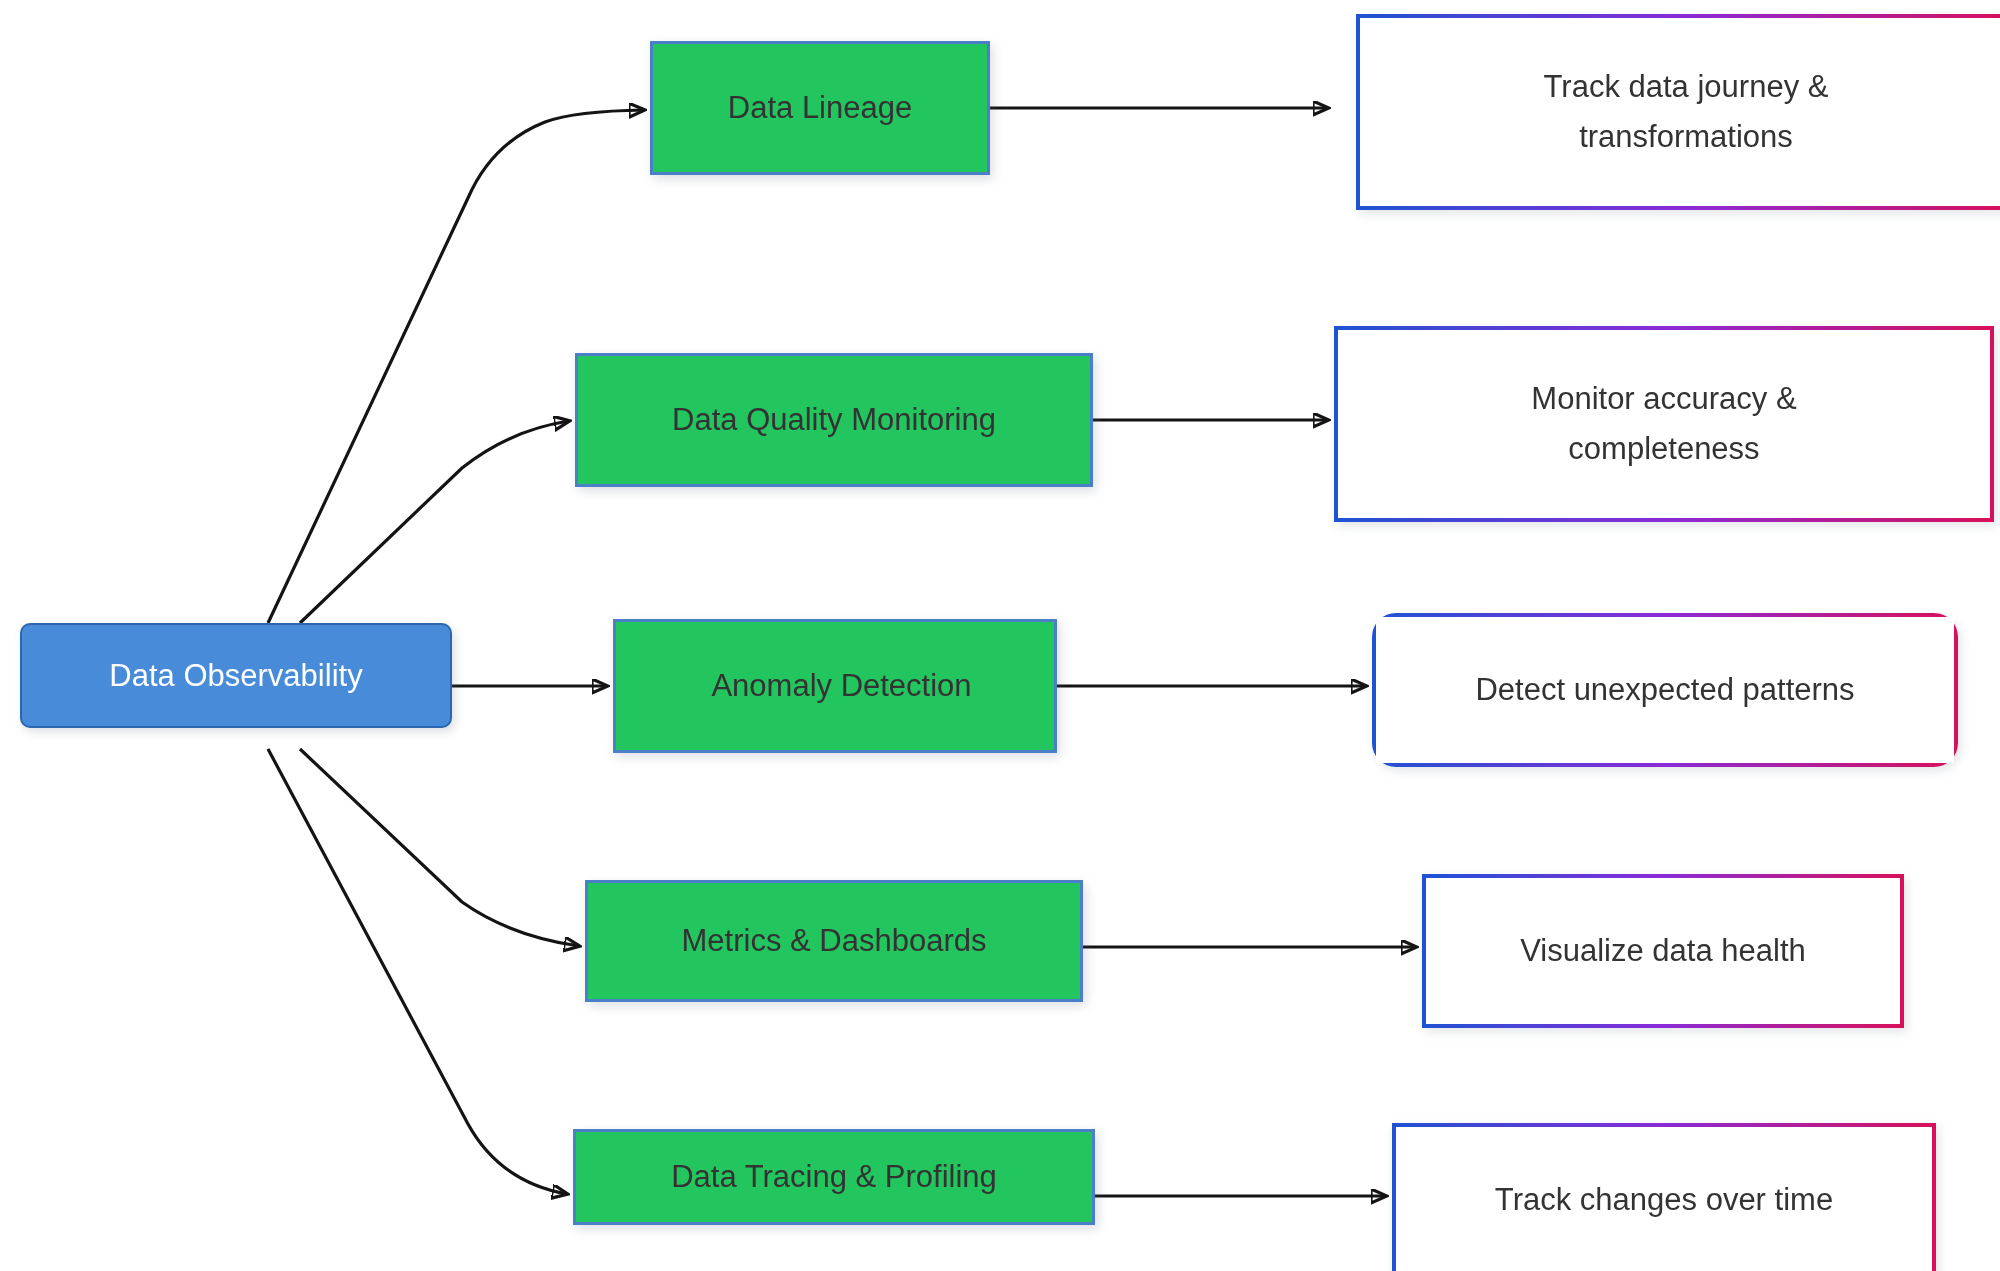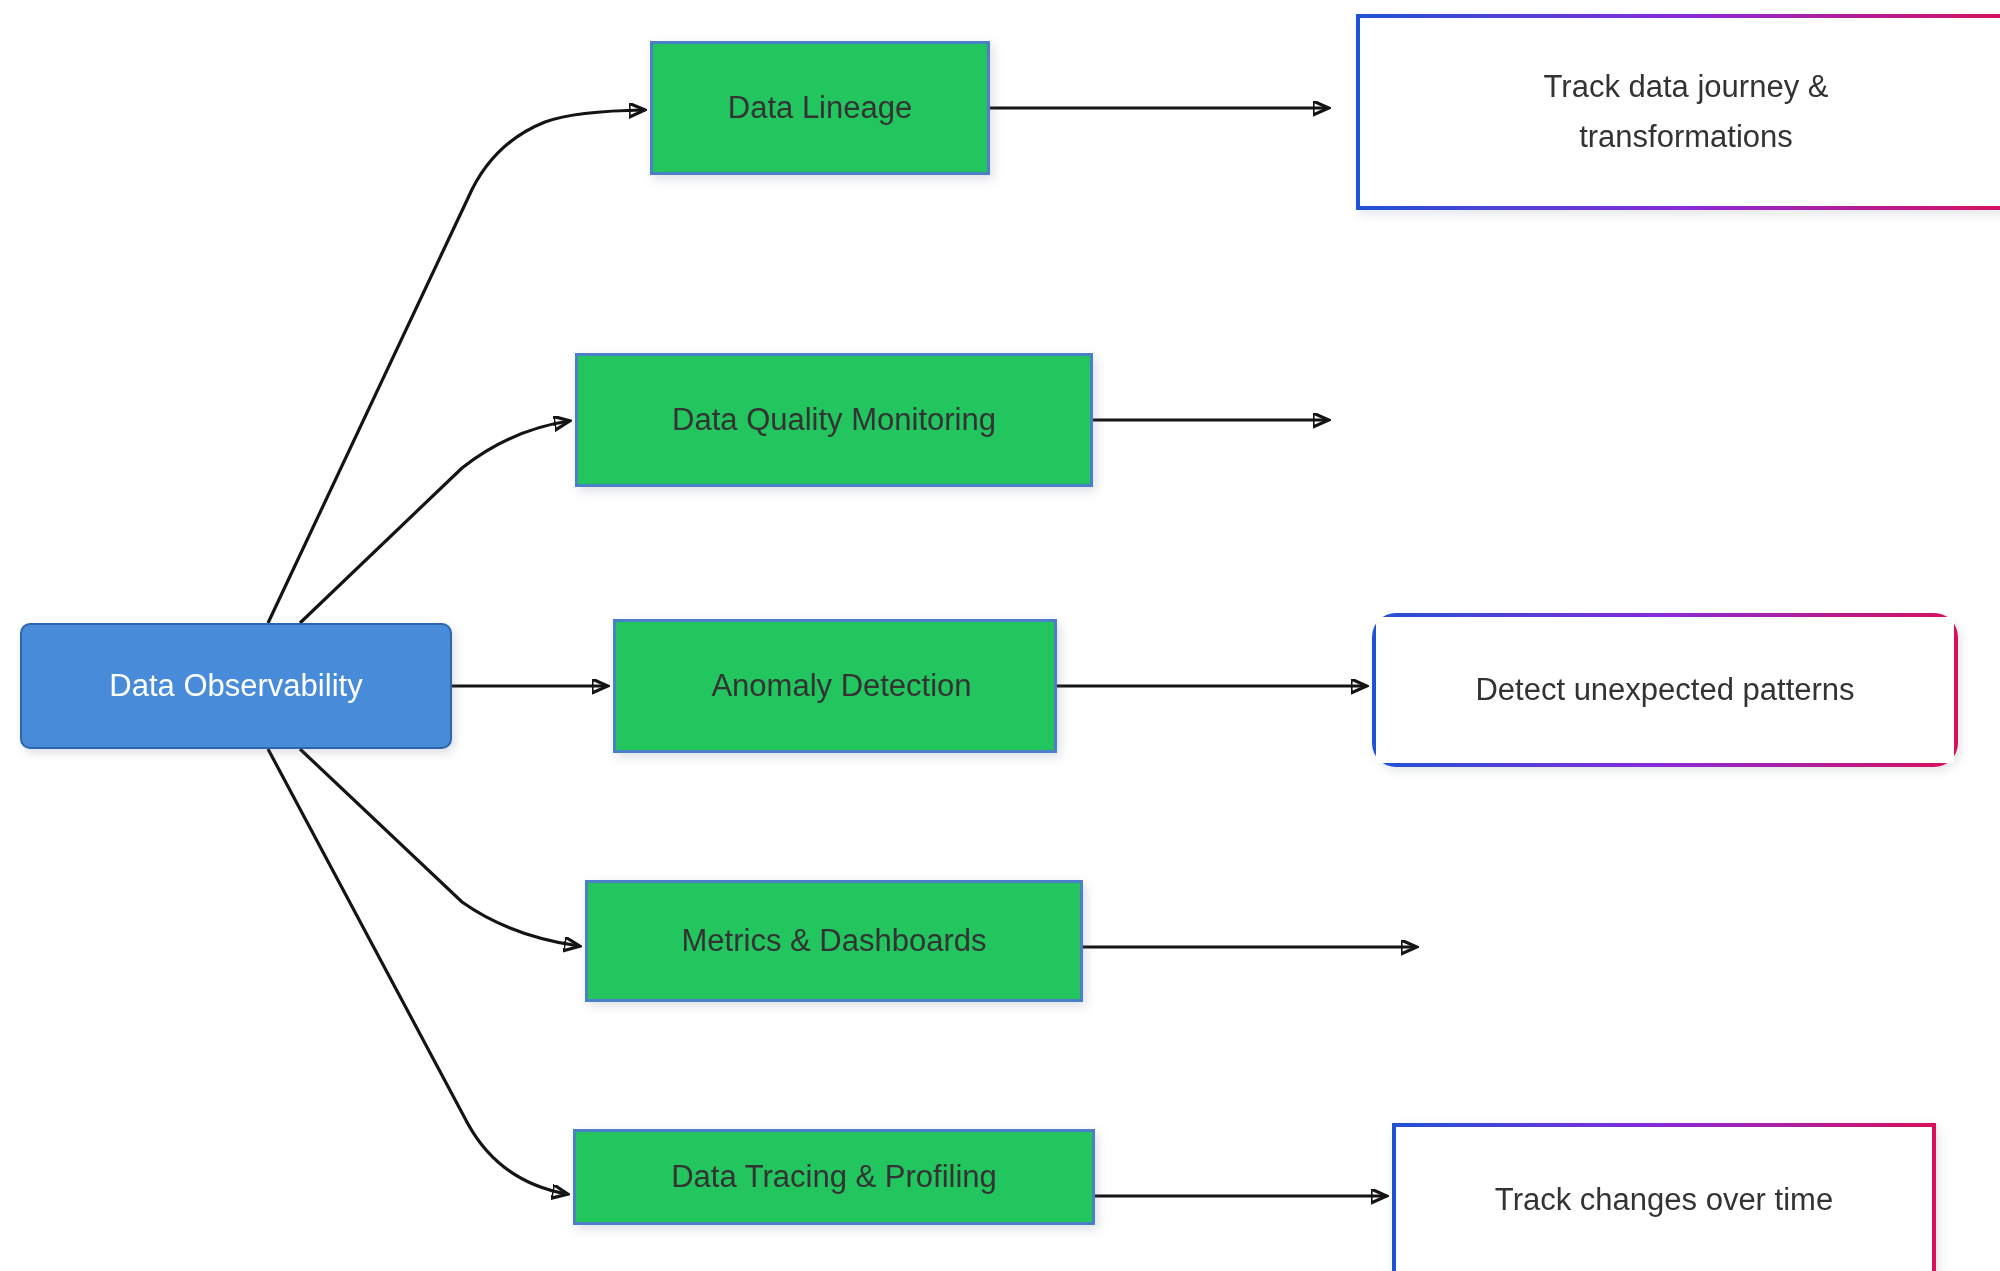--- a/index.html
+++ b/index.html
@@ -80,21 +80,21 @@
     <path d="M 452 686 L 607 686" marker-end="url(#arrow)"></path>
     <path d="M 300 749 L 462 902 Q 510 936 579 946" marker-end="url(#arrow)"></path>
     <path d="M 268 749 L 468 1124 Q 500 1182 567 1194" marker-end="url(#arrow)"></path>
     <path d="M 990 108 L 1328 108" marker-end="url(#arrow)"></path>
     <path d="M 1093 420 L 1328 420" marker-end="url(#arrow)"></path>
     <path d="M 1057 686 L 1366 686" marker-end="url(#arrow)"></path>
     <path d="M 1083 947 L 1416 947" marker-end="url(#arrow)"></path>
     <path d="M 1095 1196 L 1386 1196" marker-end="url(#arrow)"></path>
   </svg>
 
-  <div class="node root-node" style="left:20px; top:623px; width:432px; height:126px;">
+  <div class="node root-node" style="left:20px; top:623px; width:432px; height:105px;">
     <span class="label">Data Observability</span>
   </div>
 
   <div class="node feature-node" style="left:650px; top:41px; width:340px; height:134px;">
     <span class="label">Data Lineage</span>
   </div>
   <div class="node feature-node" style="left:575px; top:353px; width:518px; height:134px;">
     <span class="label">Data Quality Monitoring</span>
   </div>
   <div class="node feature-node" style="left:613px; top:619px; width:444px; height:134px;padding-left:13px;">
@@ -106,23 +106,34 @@
   <div class="node feature-node" style="left:573px; top:1129px; width:522px; height:96px;">
     <span class="label">Data Tracing &amp; Profiling</span>
   </div>
 
   <div class="desc-node" style="position:absolute; left:1356px; top:14px; width:652px; height:188px;">
     <div class="desc-inner">
       <span class="label">Track data journey &amp;
 transformations</span>
     </div>
   </div>
+  <div class="desc-node" style="position:absolute; left:1334px; top:326px; width:652px; height:188px;">
+    <div class="desc-inner">
+      <span class="label">Monitor accuracy &amp;
+completeness</span>
+    </div>
+  </div>
   <div class="desc-node" style="position:absolute; left:1372px; top:613px; width:578px; height:146px;border-radius:24px;">
     <div class="desc-inner">
       <span class="label">Detect unexpected patterns</span>
+    </div>
+  </div>
+  <div class="desc-node" style="position:absolute; left:1422px; top:874px; width:474px; height:146px;">
+    <div class="desc-inner">
+      <span class="label">Visualize data health</span>
     </div>
   </div>
   <div class="desc-node" style="position:absolute; left:1392px; top:1123px; width:536px; height:146px;">
     <div class="desc-inner">
       <span class="label">Track changes over time</span>
     </div>
   </div>
 
 </div>
 

